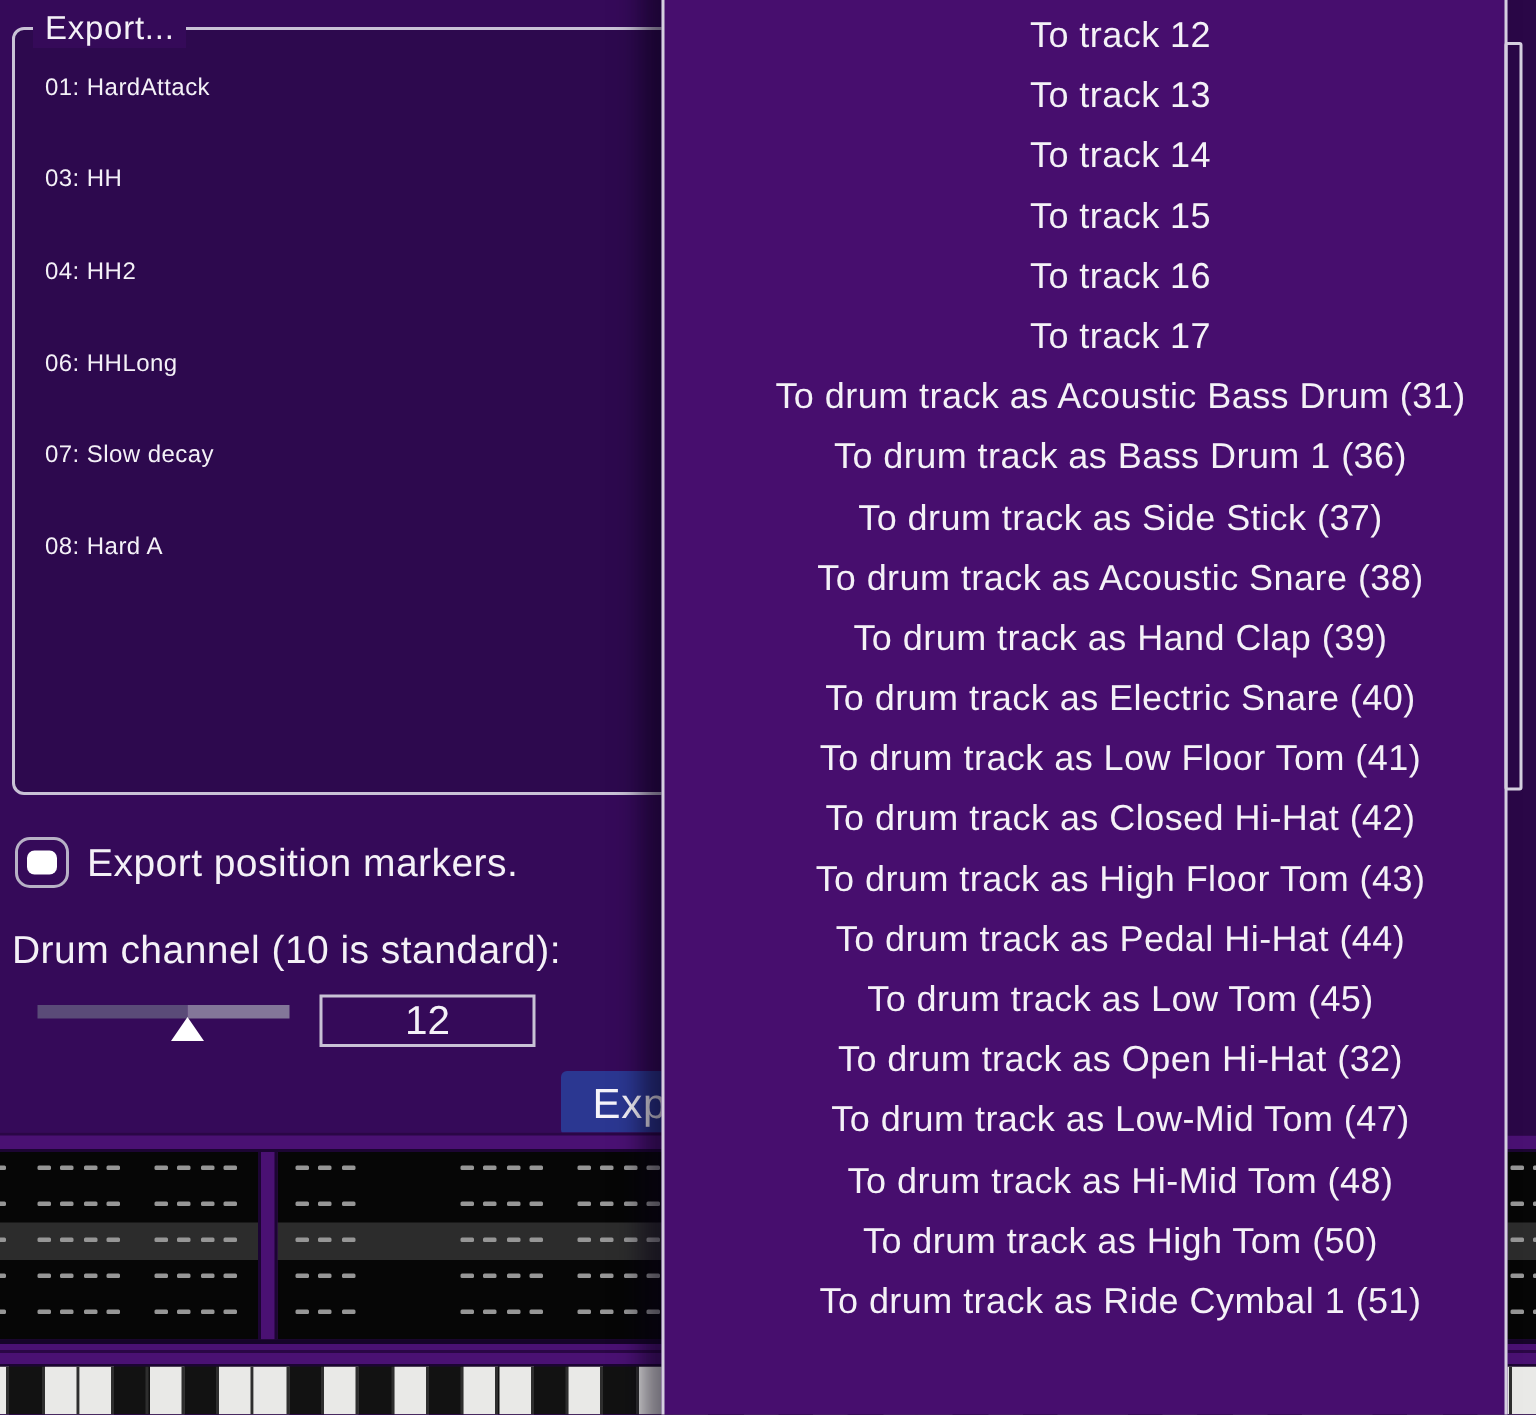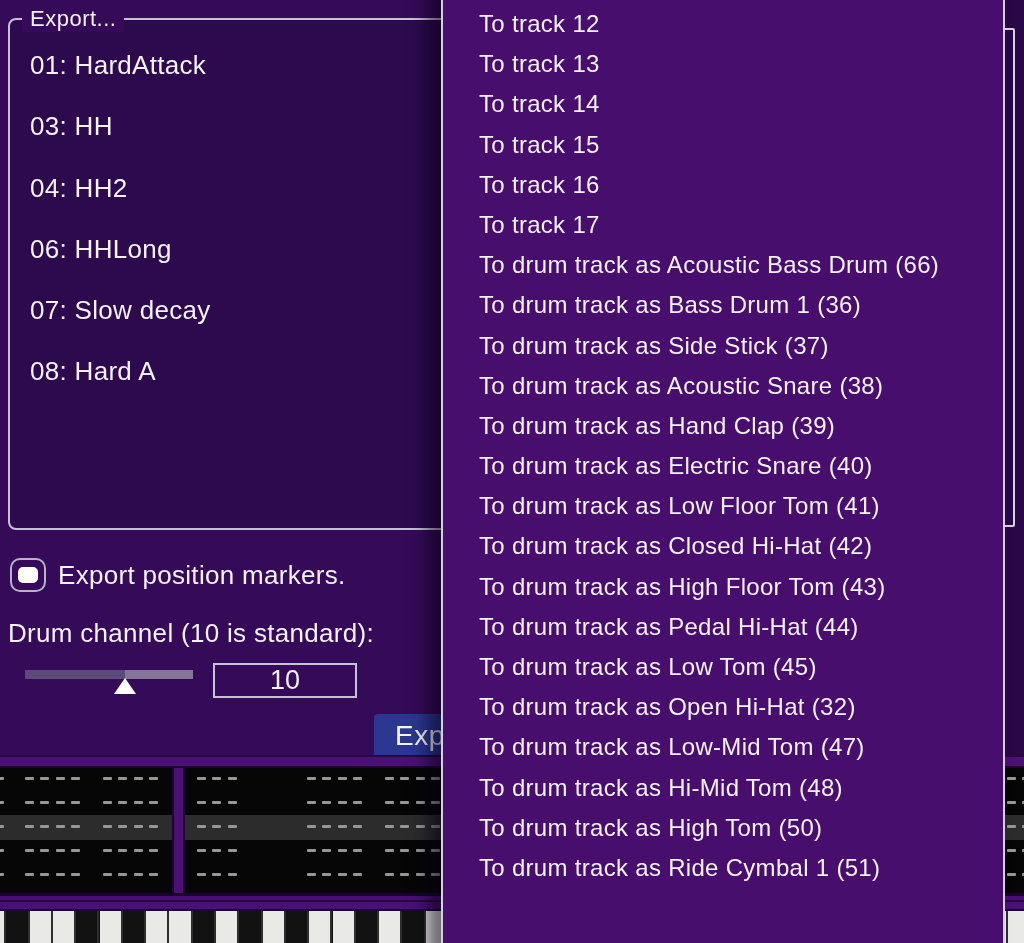--- a/index.html
+++ b/index.html
@@ -8,21 +8,21 @@
        font-family:"Liberation Sans", sans-serif;
        background:#350a59;color:#f4f1f7;}
   *{box-sizing:border-box;}
 
   
   .fieldset{position:absolute;left:8px;top:18px;width:442px;height:512px;
             border:2px solid #c9c2d6;border-radius:8px;background:#2d094e;}
   .legend{position:absolute;left:12px;top:-14px;padding:0 8px;background:#350a59;
           font-size:22px;letter-spacing:.5px;}
   .sample-list{position:absolute;left:20px;top:30px;right:10px;}
-  .sample-item{height:61.3px;font-size:26px;letter-spacing:.3px;white-space:nowrap;}
+  .sample-item{height:61.3px;font-size:16px;letter-spacing:.3px;white-space:nowrap;}
 
   .checkbox-row{position:absolute;left:10px;top:558px;display:flex;align-items:center;}
   .checkbox{width:36px;height:34px;border:2px solid #b8b2c6;border-radius:10px;
             display:flex;align-items:center;justify-content:center;background:transparent;}
   .checkbox-inner{width:20px;height:16px;background:#ffffff;border-radius:5px;}
   .checkbox-label{margin-left:12px;font-size:26px;letter-spacing:.3px;}
 
   .drum-label{position:absolute;left:8px;top:618px;font-size:26px;letter-spacing:.3px;}
 
   .slider{position:absolute;left:25px;top:662px;width:168px;height:34px;}
@@ -57,22 +57,22 @@
 
   
   .scroll-strip{position:absolute;left:1005px;top:0;width:19px;height:757px;background:#2a0747;z-index:5;}
   .scroll-thumb{position:absolute;left:1003px;top:28px;width:12px;height:499px;
                 border:2px solid #d5cfdf;border-radius:2px;background:transparent;z-index:11;}
 
   
   .dropdown{position:absolute;left:441px;top:-20px;width:564px;height:1010px;
             background:#470e6e;border:2px solid #d5cfdf;z-index:10;
             box-shadow:-14px 0 16px rgba(8,0,20,.55);padding-top:22px;}
-  .menu-item{height:40.2px;line-height:40.2px;padding-left:36px;font-size:24px;
-             letter-spacing:.3px;white-space:nowrap;overflow:hidden;}
+  .menu-item{height:40.2px;line-height:40.2px;padding-left:48px;font-size:24px;
+             letter-spacing:.3px;white-space:nowrap;overflow:hidden;text-align:center;}
 </style>
 </head>
 <body>
 
 <div>
 
   <div class="fieldset">
     <div class="legend">Export...</div>
     <div class="sample-list" id="sample-list">
         <div class="sample-item">01: HardAttack</div>
@@ -92,21 +92,21 @@
   </div>
 
   <div class="drum-label">Drum channel (10 is standard):</div>
 
   <div class="slider">
     <div class="track-left"></div>
     <div class="track-right"></div>
     <div class="slider-thumb"></div>
   </div>
 
-  <div class="num-box">10</div>
+  <div class="num-box">12</div>
 
   <div class="export-btn">Export</div>
 
   <div class="band-top"></div>
 
   <div class="pattern" id="pattern">
     <div class="row-highlight"></div>
     <div class="pat-sep"></div>
   <div class="dash" style="left: -5px; top: 9px;"></div>
       <div class="dash" style="left: 25px; top: 9px;"></div>
@@ -273,21 +273,21 @@
   <div class="scroll-strip"></div>
 
   <div class="dropdown">
     <div id="menu-items">
         <div class="menu-item">To track 12</div>
         <div class="menu-item">To track 13</div>
         <div class="menu-item">To track 14</div>
         <div class="menu-item">To track 15</div>
         <div class="menu-item">To track 16</div>
         <div class="menu-item">To track 17</div>
-        <div class="menu-item">To drum track as Acoustic Bass Drum (66)</div>
+        <div class="menu-item">To drum track as Acoustic Bass Drum (31)</div>
         <div class="menu-item">To drum track as Bass Drum 1 (36)</div>
         <div class="menu-item">To drum track as Side Stick (37)</div>
         <div class="menu-item">To drum track as Acoustic Snare (38)</div>
         <div class="menu-item">To drum track as Hand Clap (39)</div>
         <div class="menu-item">To drum track as Electric Snare (40)</div>
         <div class="menu-item">To drum track as Low Floor Tom (41)</div>
         <div class="menu-item">To drum track as Closed Hi-Hat (42)</div>
         <div class="menu-item">To drum track as High Floor Tom (43)</div>
         <div class="menu-item">To drum track as Pedal Hi-Hat (44)</div>
         <div class="menu-item">To drum track as Low Tom (45)</div>

